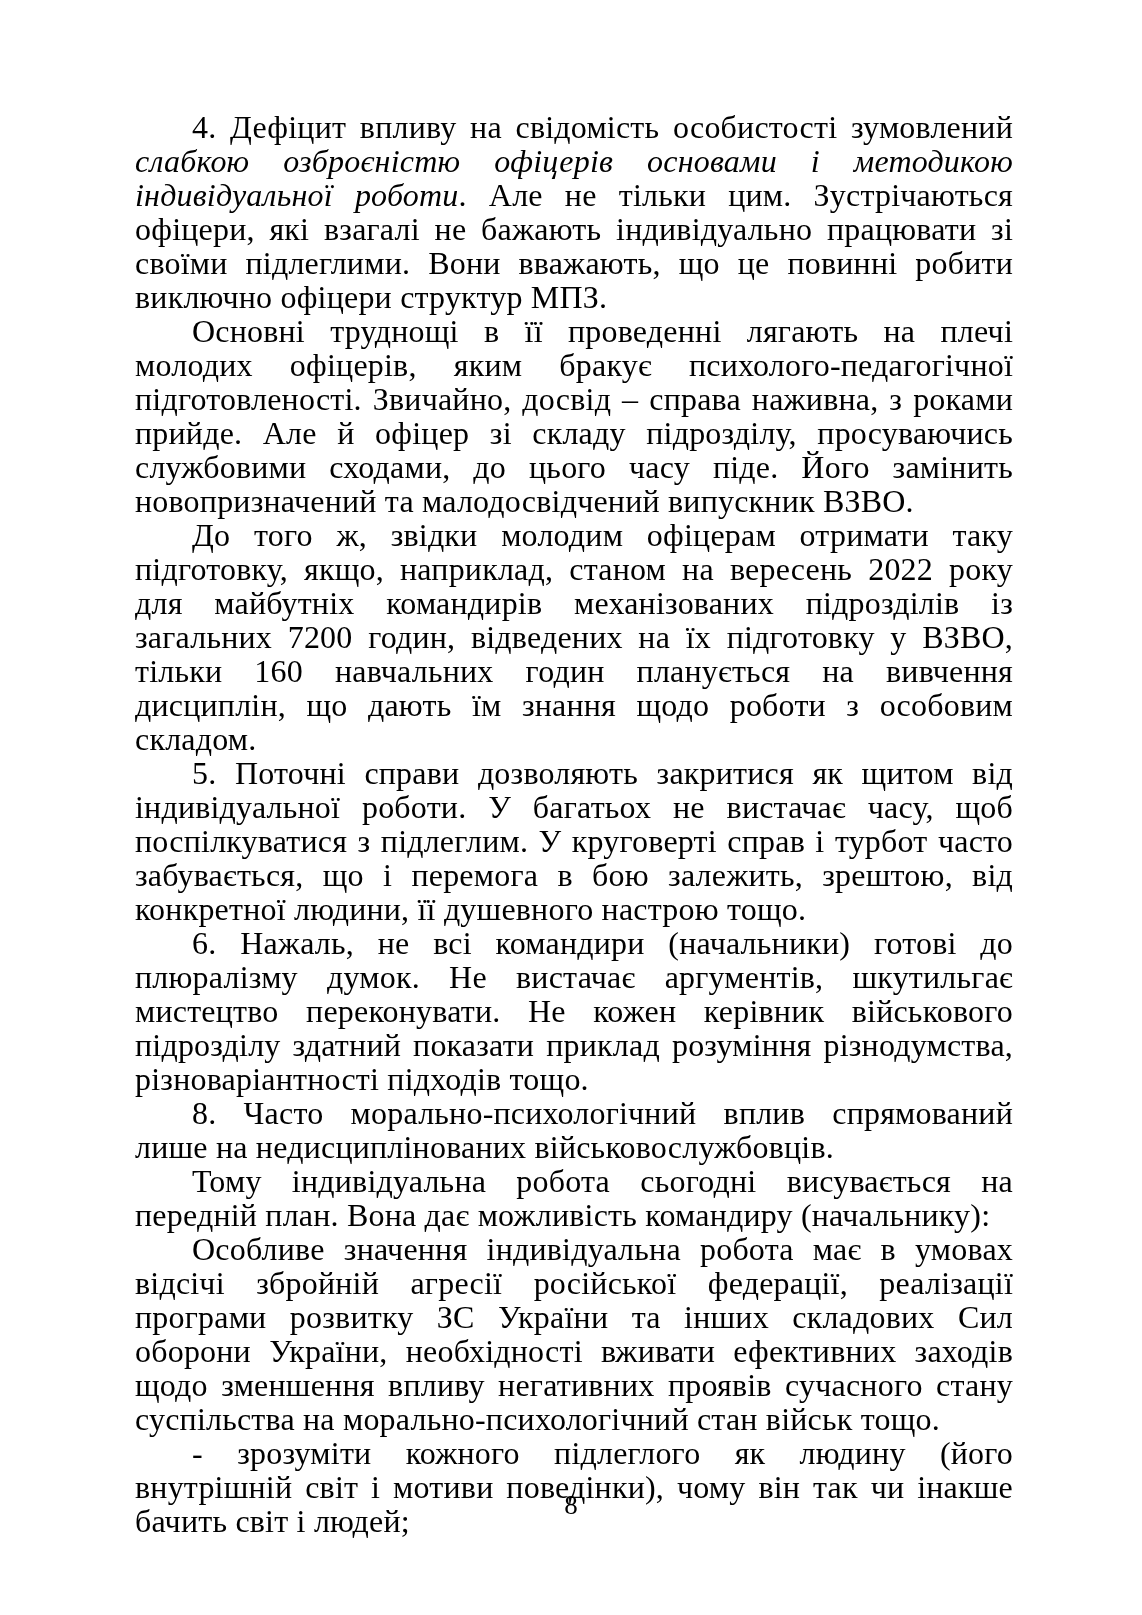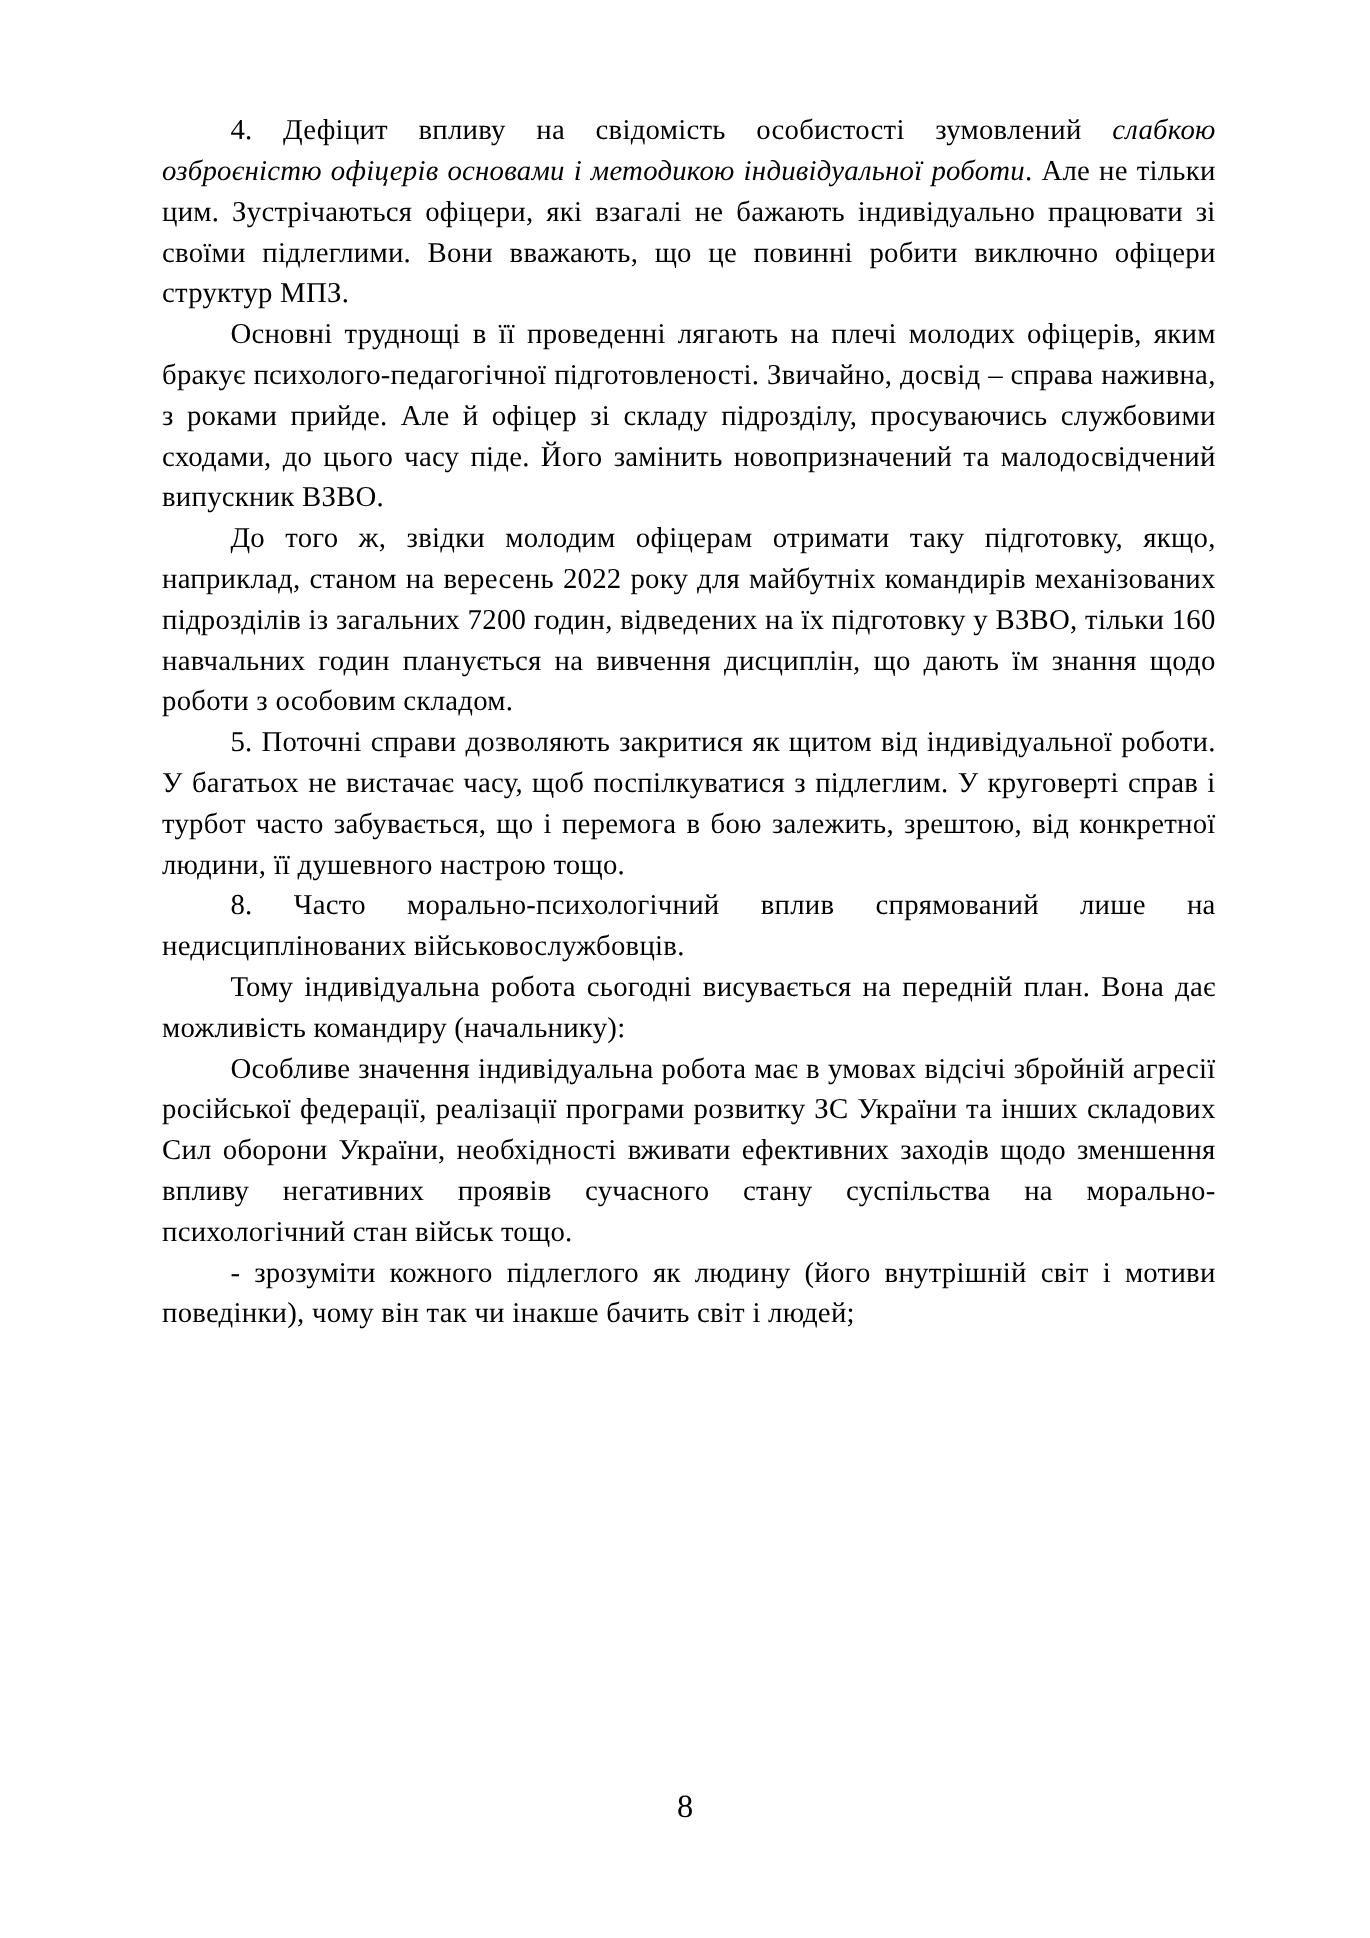--- a/index.html
+++ b/index.html
@@ -17,23 +17,23 @@
   .page {
     position: relative;
     width: 1142px;
     height: 1615px;
     background: #ffffff;
     overflow: hidden;
   }
   .text-block {
     position: absolute;
     left: 135px;
-    top: 92px;
+    top: 110px;
     width: 878px;
-    font-size: 24px;
+    font-size: 32px;
     line-height: 34px;
     text-align: justify;
     letter-spacing: 0.2px;
   }
   .para {
     margin: 0;
     text-indent: 57px;
   }
   .para em {
     font-style: italic;
@@ -55,20 +55,21 @@
   <div class="text-block">
 
     <p class="para"><span>4. Дефіцит впливу на свідомість особистості зумовлений </span><em>слабкою озброєністю офіцерів основами і методикою індивідуальної роботи</em><span>. Але не тільки цим. Зустрічаються офіцери, які взагалі не бажають індивідуально працювати зі своїми підлеглими. Вони вважають, що це повинні робити виключно офіцери структур МПЗ.</span></p>
 
     <p class="para">Основні труднощі в її проведенні лягають на плечі молодих офіцерів, яким бракує психолого-педагогічної підготовленості. Звичайно, досвід – справа наживна, з роками прийде. Але й офіцер зі складу підрозділу, просуваючись службовими сходами, до цього часу піде. Його замінить новопризначений та малодосвідчений випускник ВЗВО.</p>
 
     <p class="para">До того ж, звідки молодим офіцерам отримати таку підготовку, якщо, наприклад, станом на вересень 2022 року для майбутніх командирів механізованих підрозділів із загальних 7200 годин, відведених на їх підготовку у ВЗВО, тільки 160 навчальних годин планується на вивчення дисциплін, що дають їм знання щодо роботи з особовим складом.</p>
 
     <p class="para">5. Поточні справи дозволяють закритися як щитом від індивідуальної роботи. У багатьох не вистачає часу, щоб поспілкуватися з підлеглим. У круговерті справ і турбот часто забувається, що і перемога в бою залежить, зрештою, від конкретної людини, її душевного настрою тощо.</p>
 
+    <p class="para">6. Нажаль, не всі командири (начальники) готові до плюралізму думок. Не вистачає аргументів, шкутильгає мистецтво переконувати. Не кожен керівник військового підрозділу здатний показати приклад розуміння різнодумства, різноваріантності підходів тощо.</p>
 
     <p class="para">8. Часто морально-психологічний вплив спрямований лише на недисциплінованих військовослужбовців.</p>
 
     <p class="para">Тому індивідуальна робота сьогодні висувається на передній план. Вона дає можливість командиру (начальнику):</p>
 
     <p class="para">Особливе значення індивідуальна робота має в умовах відсічі збройній агресії російської федерації, реалізації програми розвитку ЗС України та інших складових Сил оборони України, необхідності вживати ефективних заходів щодо зменшення впливу негативних проявів сучасного стану суспільства на морально-психологічний стан військ тощо.</p>
 
     <p class="para">- зрозуміти кожного підлеглого як людину (його внутрішній світ і мотиви поведінки), чому він так чи інакше бачить світ і людей;</p>
 
   </div>

